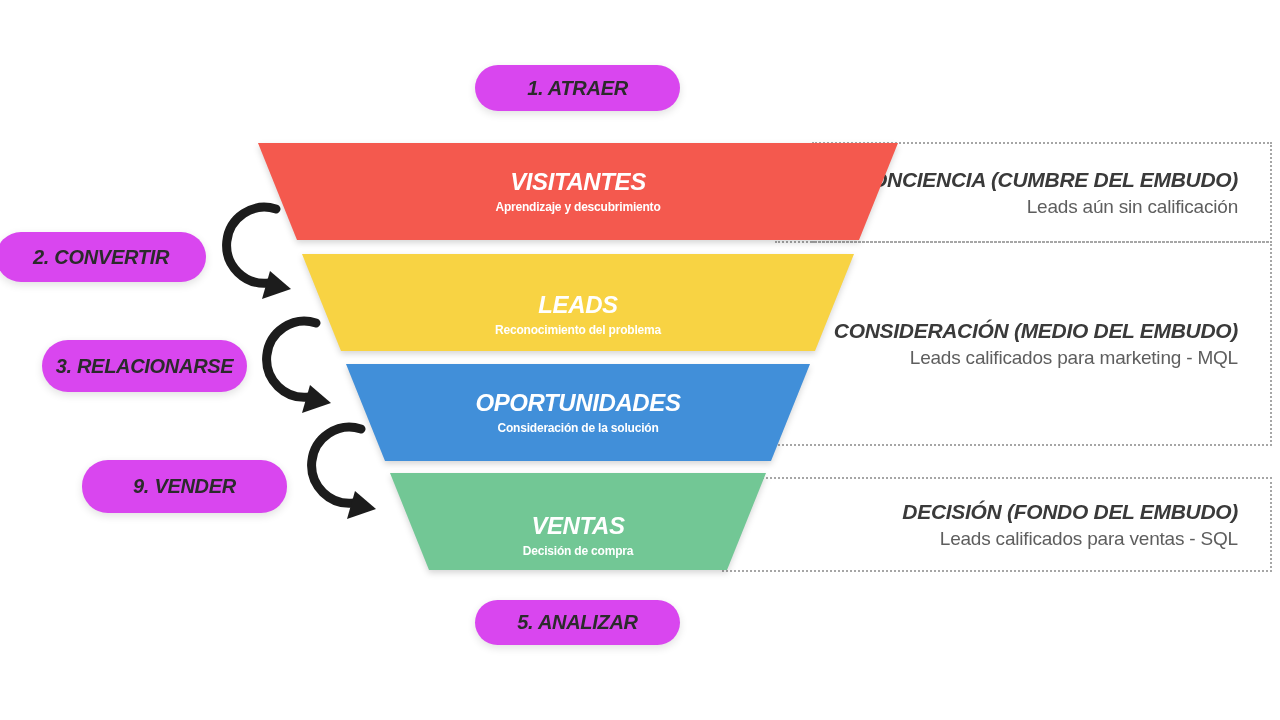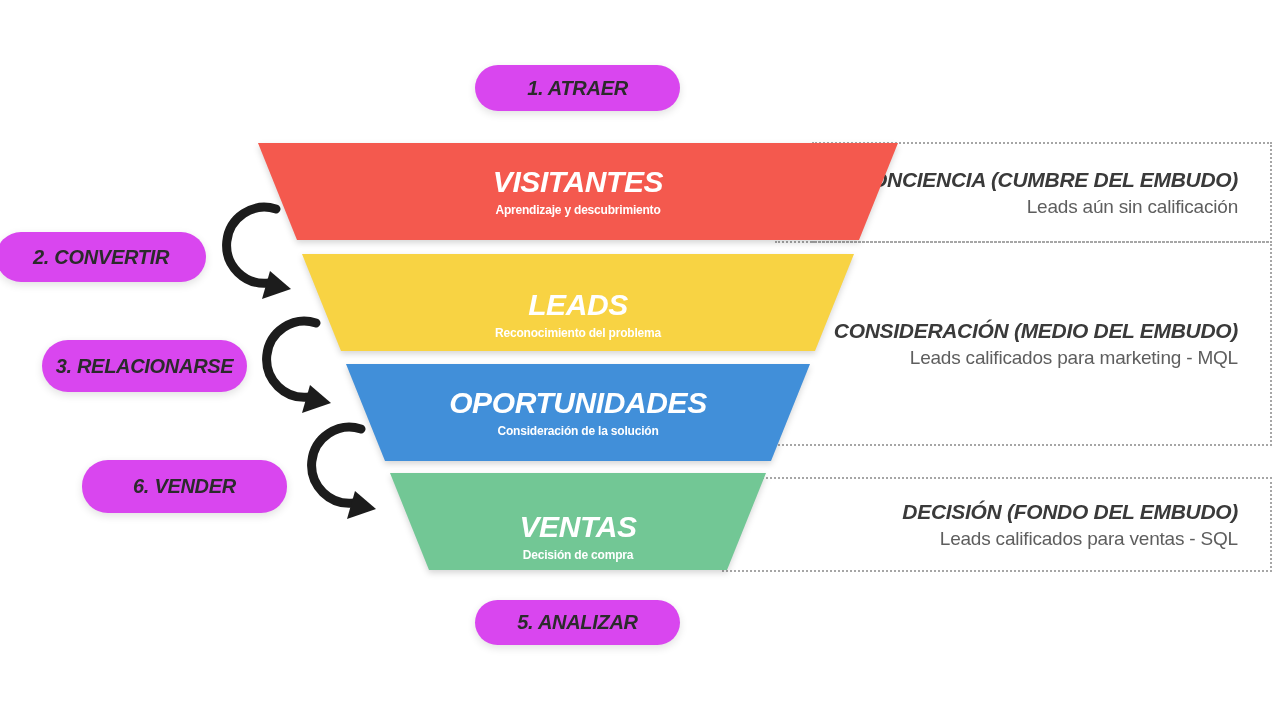--- a/index.html
+++ b/index.html
@@ -22,21 +22,21 @@
   .pill-4{left:82px;top:460px;width:205px;height:53px;}
   .pill-5{left:475px;top:600px;width:205px;height:45px;justify-content:center;}
 
   
   .layer{position:absolute;z-index:2;filter:drop-shadow(0 3px 3px rgba(0,0,0,.16));}
   .layer .shape{position:absolute;inset:0;}
   .layer .txt{
     position:absolute;inset:0;display:flex;flex-direction:column;align-items:center;justify-content:center;
     color:#ffffff;text-align:center;line-height:1.12;
   }
-  .layer .txt .t{font-size:30px;font-weight:bold;font-style:italic;letter-spacing:-.4px;}
+  .layer .txt .t{font-size:24px;font-weight:bold;font-style:italic;letter-spacing:-.4px;}
   .layer .txt .s{font-size:12px;font-weight:bold;margin-top:5px;letter-spacing:-.2px;}
 
   .layer-1{left:258px;top:143px;width:640px;height:97px;}
   .layer-1 .shape{clip-path:polygon(0 0,640px 0,601px 97px,39px 97px);}
   .layer-2{left:302px;top:254px;width:552px;height:121px;}
   .layer-2 .shape{clip-path:polygon(0 0,552px 0,513px 97px,39px 97px);}
   .layer-3{left:346px;top:364px;width:464px;height:97px;}
   .layer-3 .shape{clip-path:polygon(0 0,464px 0,425px 97px,39px 97px);}
   .layer-4{left:390px;top:473px;width:376px;height:126px;}
   .layer-4 .shape{clip-path:polygon(0 0,376px 0,337px 97px,39px 97px);}
@@ -110,21 +110,21 @@
   <div class="pill pill-1">
     <span>1. ATRAER</span>
   </div>
   <div class="pill pill-2">
     <span>2. CONVERTIR</span>
   </div>
   <div class="pill pill-3">
     <span>3. RELACIONARSE</span>
   </div>
   <div class="pill pill-4">
-    <span>6. VENDER</span>
+    <span>9. VENDER</span>
   </div>
   <div class="pill pill-5">
     <span>5. ANALIZAR</span>
   </div>
 
   <svg class="arrow arrow-1" viewBox="0 0 74 100">
     <path d="M58 9 A38 38 0 1 0 51 83" fill="none" stroke="#1c1c1c" stroke-width="9" stroke-linecap="round"></path>
     <polygon points="52,71 73,89 44,99" fill="#1c1c1c"></polygon>
   </svg>
   <svg class="arrow arrow-2" viewBox="0 0 74 100">

